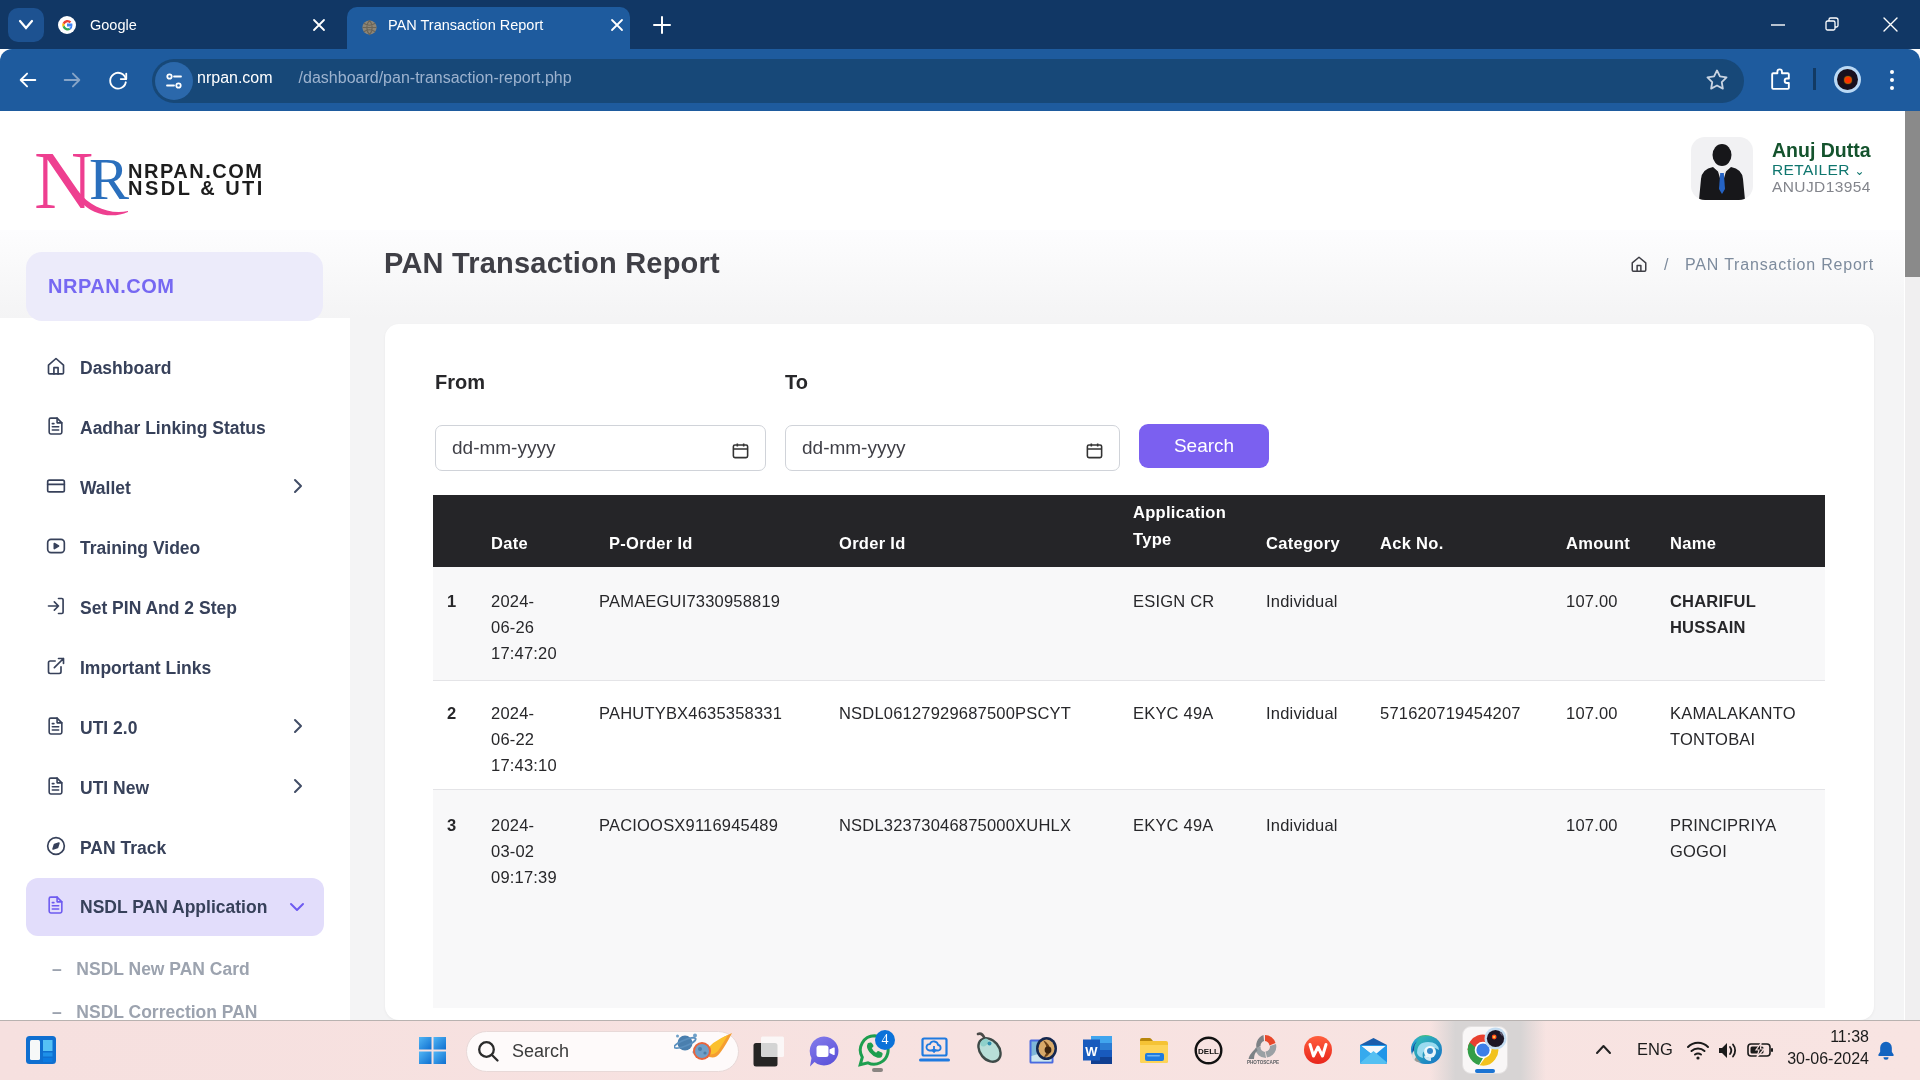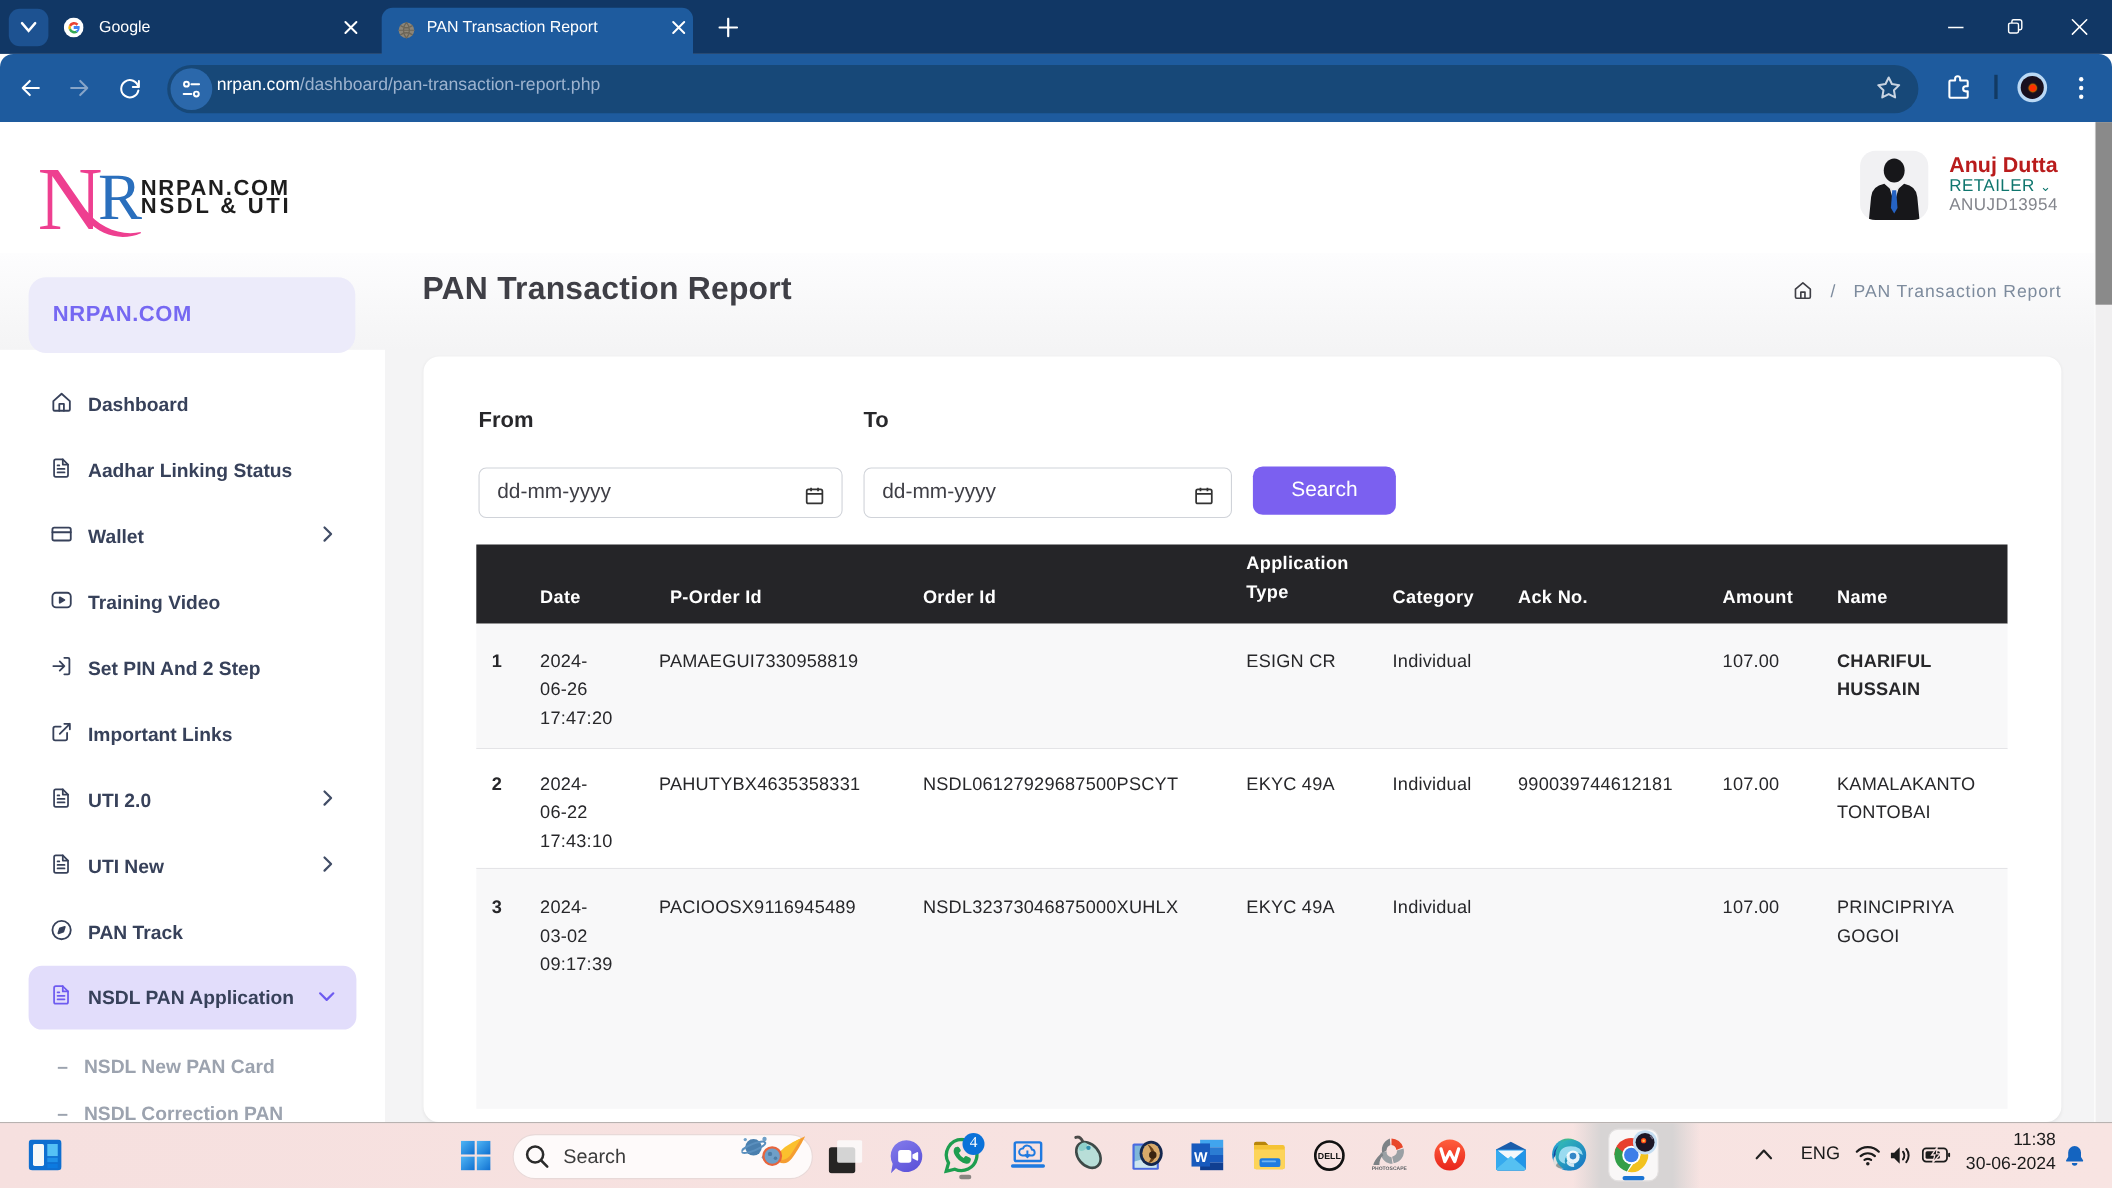--- a/index.html
+++ b/index.html
@@ -7,21 +7,21 @@
 .abs { position:absolute; }
 
 #tabstrip { left:0; top:0; width:1920px; height:49px; background:#113765; }
 #toolbar { left:0; top:49px; width:1920px; height:62px; background:#1e5b9e; border-radius:12px 12px 0 0; }
 #tabsearch { left:8px; top:8px; width:36px; height:34px; background:#1d5291; border-radius:10px; }
 .tab-title { color:#fff; font-size:14.5px; }
 #activetab { left:347px; top:7px; width:283px; height:42px; background:#1e5b9e; border-radius:10px 10px 0 0; }
 #urlpill { left:152px; top:59px; width:1592px; height:44px; background:#174878; border-radius:22px; }
 #urlcircle { left:155px; top:62px; width:38px; height:38px; background:#2b68ab; border-radius:50%; }
 .url1 { color:#fff; font-size:16px; }
-.url2 { color:#9db3cf; font-size:16px; }
+.url2 { color:#9db3cf; font-size:16px;margin-left:26px; }
 
 #page { left:0; top:111px; width:1904px; height:909px; background:#f4f4f5; overflow:hidden; }
 #hdr { left:0; top:0; width:1904px; height:119px; background:#fff; }
 #hdrgrad { left:0; top:119px; width:1904px; height:88px; background:linear-gradient(#fdfdfe,#f4f4f5); }
 #sidebar { left:0; top:207px; width:350px; height:702px; background:#fff; }
 #nrbox { left:26px; top:141px; width:297px; height:69px; background:#ecebfa; border-radius:16px; color:#7668f2; font-size:20px; font-weight:bold; line-height:69px; padding-left:22px; letter-spacing:0.5px; }
 .mi { position:absolute; left:0; width:350px; height:44px; }
 .mi .ic { position:absolute; left:46px; top:50%; transform:translateY(-50%); }
 .mi .tx { position:absolute; left:80px; top:50%; transform:translateY(-50%); font-size:17.5px; font-weight:bold; color:#37415a; white-space:nowrap; }
 .mi .ch { position:absolute; left:293px; top:50%; transform:translateY(-50%); }
@@ -150,21 +150,21 @@
   <div class="abs" style="left:128px;top:66px;font-size:20px;font-weight:bold;color:#1d1d1d;letter-spacing:2.5px;">NSDL &amp; UTI</div>
 
   <div class="abs" style="left:1691px;top:26px;width:62px;height:63px;border-radius:14px;background:#f1f1f3;overflow:hidden;">
     <svg width="62" height="63" viewBox="0 0 62 63">
         <ellipse cx="31" cy="18" rx="9.5" ry="11" fill="#17171a"></ellipse>
         <path d="M8 63 L10 42 Q11 32 22 30 L31 38 L40 30 Q51 32 52 42 L54 63 Z" fill="#17171a"></path>
         <path d="M26 31 L31 38 L36 31 L31 48 Z" fill="#e8e8ea"></path>
         <path d="M29.2 36 L32.8 36 L34 52 L31 57 L28 52 Z" fill="#2563c4"></path>
       </svg>
   </div>
-  <div class="abs" style="left:1772px;top:28px;font-size:19.5px;font-weight:bold;color:#b91c1c;">Anuj Dutta</div>
+  <div class="abs" style="left:1772px;top:28px;font-size:19.5px;font-weight:bold;color:#14532d;">Anuj Dutta</div>
   <div class="abs" style="left:1772px;top:50px;font-size:15.5px;color:#0f766e;letter-spacing:0.4px;">RETAILER <span style="font-size:12px;">⌄</span></div>
   <div class="abs" style="left:1772px;top:67px;font-size:15.5px;color:#83858c;letter-spacing:0.4px;">ANUJD13954</div>
 
   <div class="abs" id="nrbox">NRPAN.COM</div>
   <div class="mi" style="top:235px">
       <span class="ic"><svg width="20" height="20" viewBox="0 0 24 24" fill="none" stroke="#37415a" stroke-width="2" stroke-linecap="round" stroke-linejoin="round">
           <path d="M3 11 L12 3 L21 11 V20 a1.5 1.5 0 0 1-1.5 1.5 H4.5 A1.5 1.5 0 0 1 3 20 Z"></path>
           <path d="M9.5 21.5 V14 h5 v7.5"></path>
         </svg></span>
       <span class="tx">Dashboard</span>
@@ -298,21 +298,21 @@
     </div>
     <div class="trow" style="top:357px;height:109px;background:#fff;">
       <span class="td tnum" style="left:14px;top:19px;">2</span>
       <span class="td" style="left:58px;top:19px;">2024-
 06-22
 17:43:10</span>
       <span class="td" style="left:166px;top:19px;">PAHUTYBX4635358331</span>
       <span class="td" style="left:406px;top:19px;">NSDL06127929687500PSCYT</span>
       <span class="td" style="left:700px;top:19px;">EKYC 49A</span>
       <span class="td" style="left:833px;top:19px;">Individual</span>
-      <span class="td" style="left:947px;top:19px;">990039744612181</span>
+      <span class="td" style="left:947px;top:19px;">571620719454207</span>
       <span class="td" style="left:1133px;top:19px;">107.00</span>
       <span class="td" style="left:1237px;top:19px;">KAMALAKANTO
 TONTOBAI</span>
       <div style="position:absolute;left:0;bottom:0;width:1392px;height:1px;background:#e4e4e7"></div>
     </div>
     <div class="trow" style="top:466px;height:218px;background:#f8f8f9;">
       <span class="td tnum" style="left:14px;top:22px;">3</span>
       <span class="td" style="left:58px;top:22px;">2024-
 03-02
 09:17:39</span>

